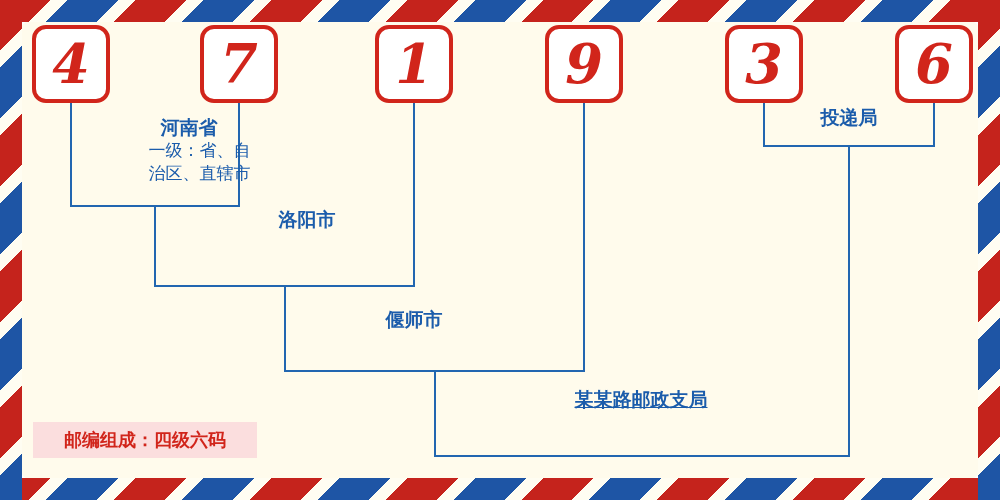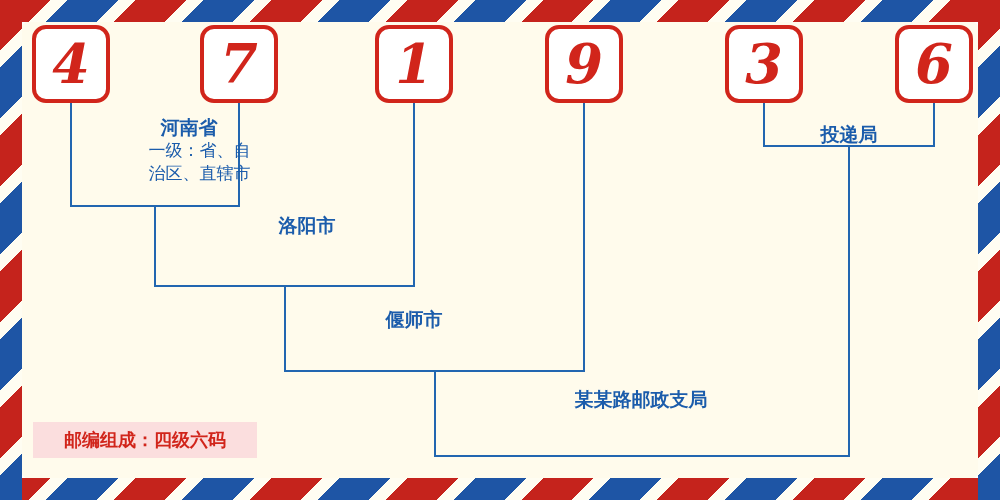--- a/index.html
+++ b/index.html
@@ -23,21 +23,21 @@
     background:#ffffff; border:4px solid #d1251b; border-radius:14px;
     display:flex; align-items:center; justify-content:center;
     font-family:"DejaVu Serif","Liberation Serif",serif;
     font-style:italic; font-weight:bold; font-size:54px; color:#d1251b; }
 
   .line { position:absolute; background:#2266b0; }
 
   .lbl { position:absolute; color:#1b5cab; text-align:center; line-height:23px; }
   .lbl .name { display:block; font-weight:bold; font-size:19px; }
   .lbl .desc { display:block; font-size:17px;padding-left:21px; }
-  .lbl.level4 .name { margin-bottom:28px; }
+  .lbl.level4 .name { margin-bottom:28px;text-decoration:underline; }
 
   .footer-tag { position:absolute; left:33px; top:422px; width:224px; height:36px;
     background:#fbdede; color:#d1251b; font-weight:bold; font-size:18px;
     display:flex; align-items:center; justify-content:center; }
 </style>
 </head>
 <body>
 
 <div class="canvas">
 
@@ -68,31 +68,31 @@
   <div class="line" style="left:284px; top:370px; width:301px; height:2px;"></div>
 
   <div class="line" style="left:763px; top:103px; width:2px;  height:44px;"></div>
   <div class="line" style="left:933px; top:103px; width:2px;  height:44px;"></div>
   <div class="line" style="left:763px; top:145px; width:172px; height:2px;"></div>
 
   <div class="line" style="left:434px; top:370px; width:2px;  height:87px;"></div>
   <div class="line" style="left:848px; top:145px; width:2px;  height:312px;"></div>
   <div class="line" style="left:434px; top:455px; width:416px; height:2px;"></div>
 
-  <div class="lbl" style="left:765px; top:106px; width:168px;margin-top:17px;">
+  <div class="lbl" style="left:765px; top:106px; width:168px;">
     <span class="name">投递局</span>
   </div>
 
   <div class="lbl" style="left:72px; top:116px; width:166px;margin-left:34px;">
     <span class="name">河南省</span>
     <span class="desc">一级：省、自</span>
     <span class="desc">治区、直辖市</span>
   </div>
 
-  <div class="lbl" style="left:156px; top:214px; width:302px;">
+  <div class="lbl" style="left:156px; top:208px; width:302px;">
     <span class="name">洛阳市</span>
   </div>
 
   <div class="lbl" style="left:286px; top:308px; width:256px;">
     <span class="name">偃师市</span>
   </div>
 
   <div class="lbl level4" style="left:436px; top:388px; width:410px;">
     <span class="name">某某路邮政支局</span>
   </div>

